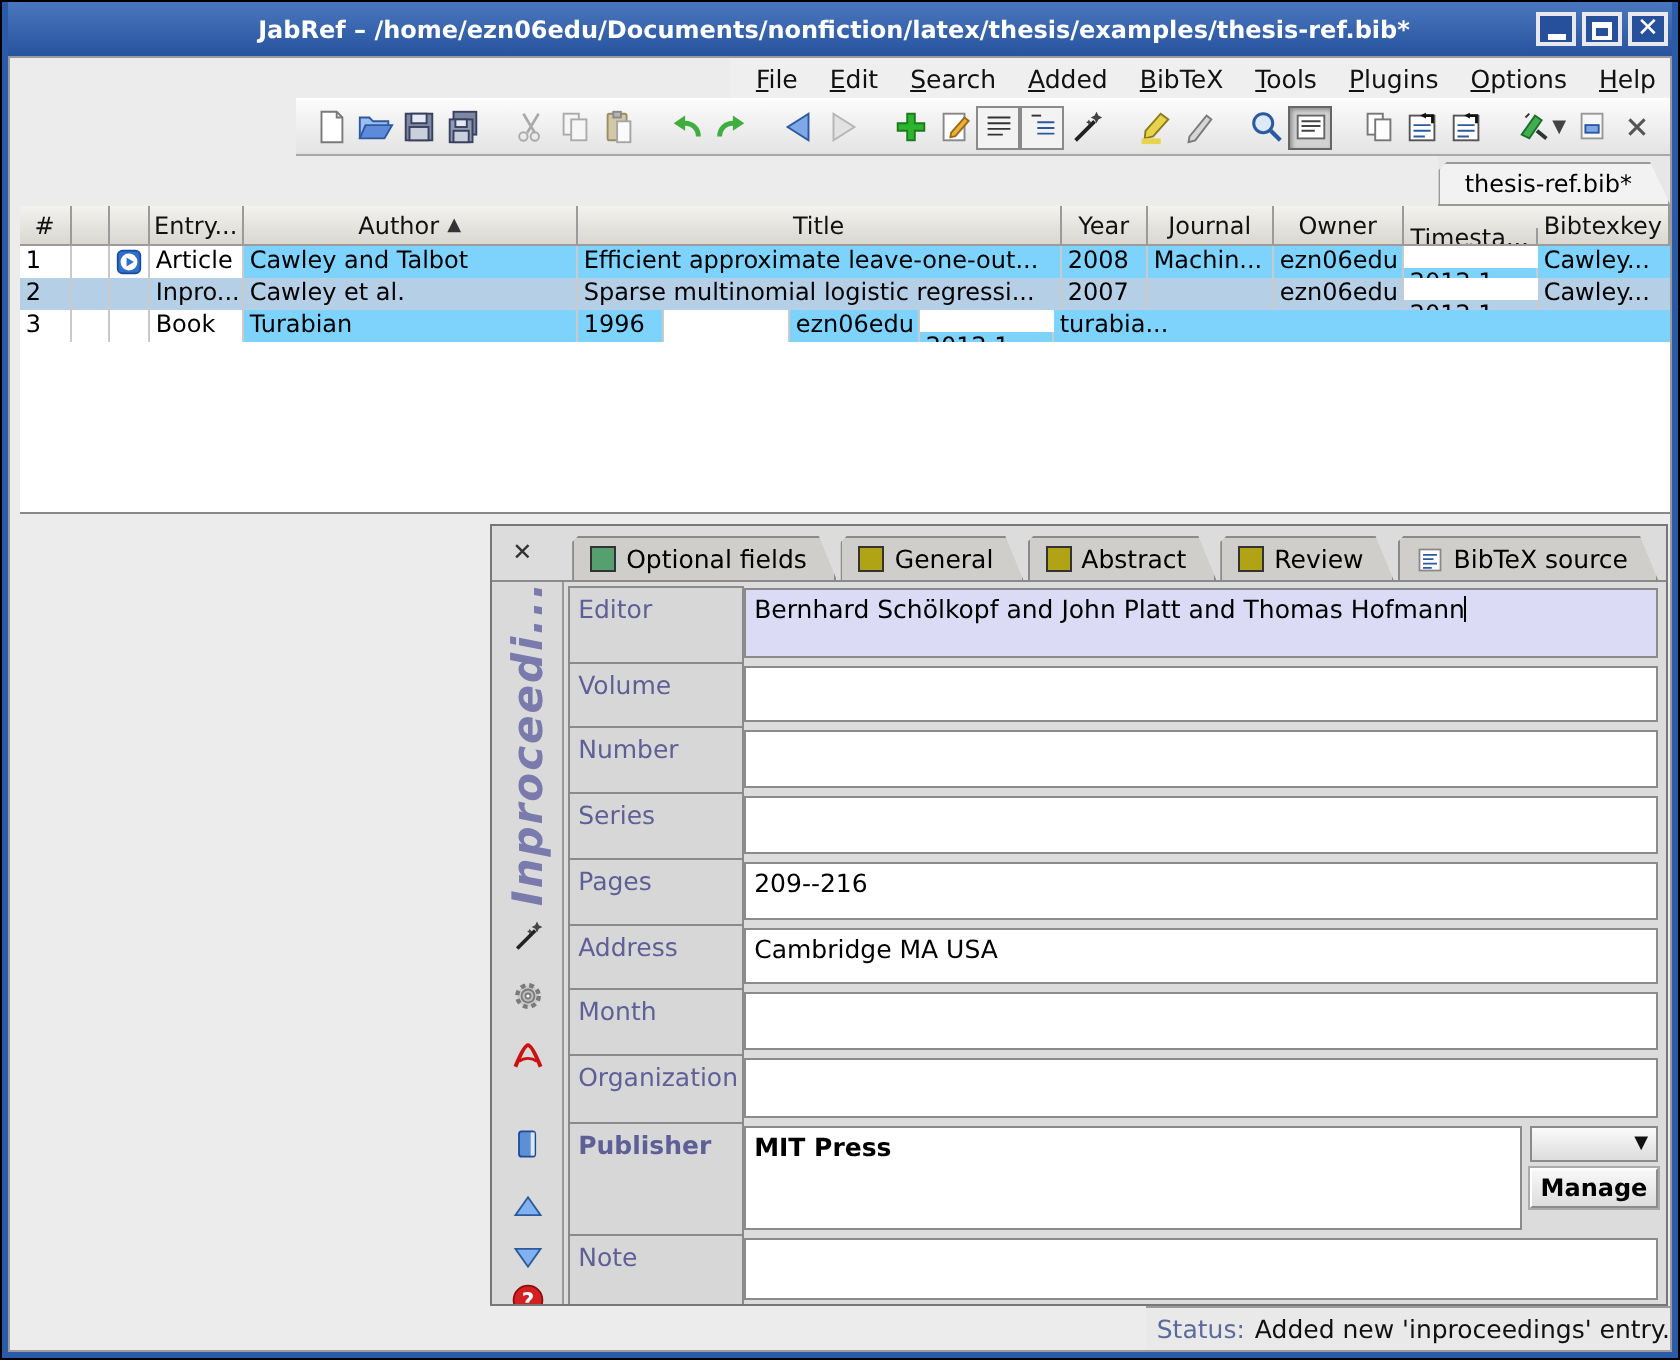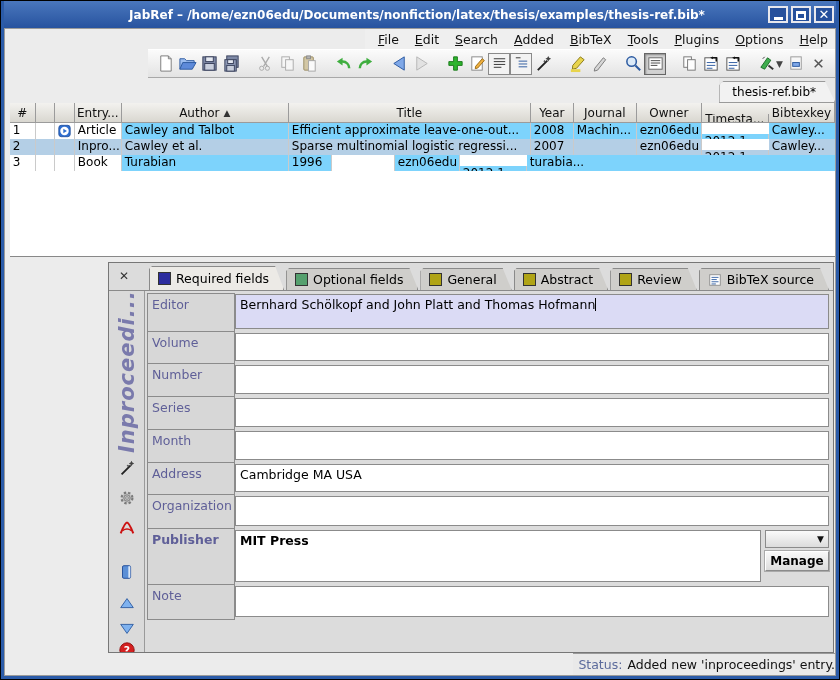--- a/index.html
+++ b/index.html
@@ -375,24 +375,20 @@
       </div>
 
       <div class="table-empty"></div>
     </div>
 
     <div class="splitter"></div>
 
     <div class="editor">
       <div class="etabbar">
         <div class="editor-close">✕</div>
-        <div class="etab active">
-              <span class="swatch sw-req"></span>
-              <span>Required fields</span>
-            </div>
         <div class="etab">
               <span class="swatch sw-opt"></span>
               <span>Optional fields</span>
             </div>
         <div class="etab">
               <span class="swatch sw-gen"></span>
               <span>General</span>
             </div>
         <div class="etab">
               <span class="swatch sw-gen"></span>
@@ -477,29 +473,35 @@
                   <div class="finput"></div>
                 </div>
           </div>
           <div class="frow" style="height:33px;">
             <div class="flabel">Series</div>
             <div class="finputwrap">
                   <div class="finput"></div>
                 </div>
           </div>
           <div class="frow" style="height:33px;">
-            <div class="flabel">Month</div>
-            <div class="finputwrap">
-                  <div class="finput"></div>
+            <div class="flabel">Pages</div>
+            <div class="finputwrap">
+                  <div class="finput">209--216</div>
                 </div>
           </div>
           <div class="frow" style="height:32px;">
             <div class="flabel">Address</div>
             <div class="finputwrap">
                   <div class="finput">Cambridge MA USA</div>
+                </div>
+          </div>
+          <div class="frow" style="height:33px;">
+            <div class="flabel">Month</div>
+            <div class="finputwrap">
+                  <div class="finput"></div>
                 </div>
           </div>
           <div class="frow" style="height:34px;">
             <div class="flabel">Organization</div>
             <div class="finputwrap">
                   <div class="finput"></div>
                 </div>
           </div>
           <div class="frow" style="height:56px;font-weight:bold;">
             <div class="flabel">Publisher</div>

